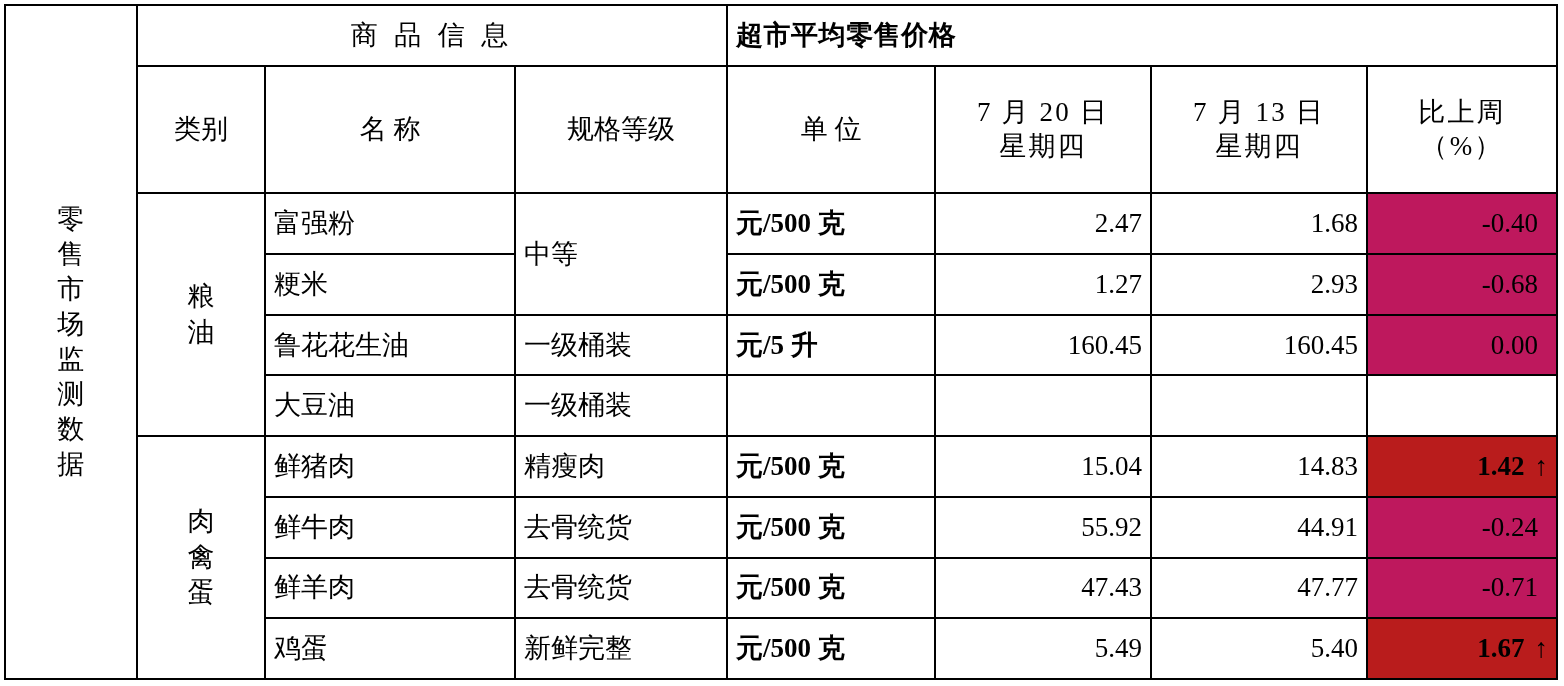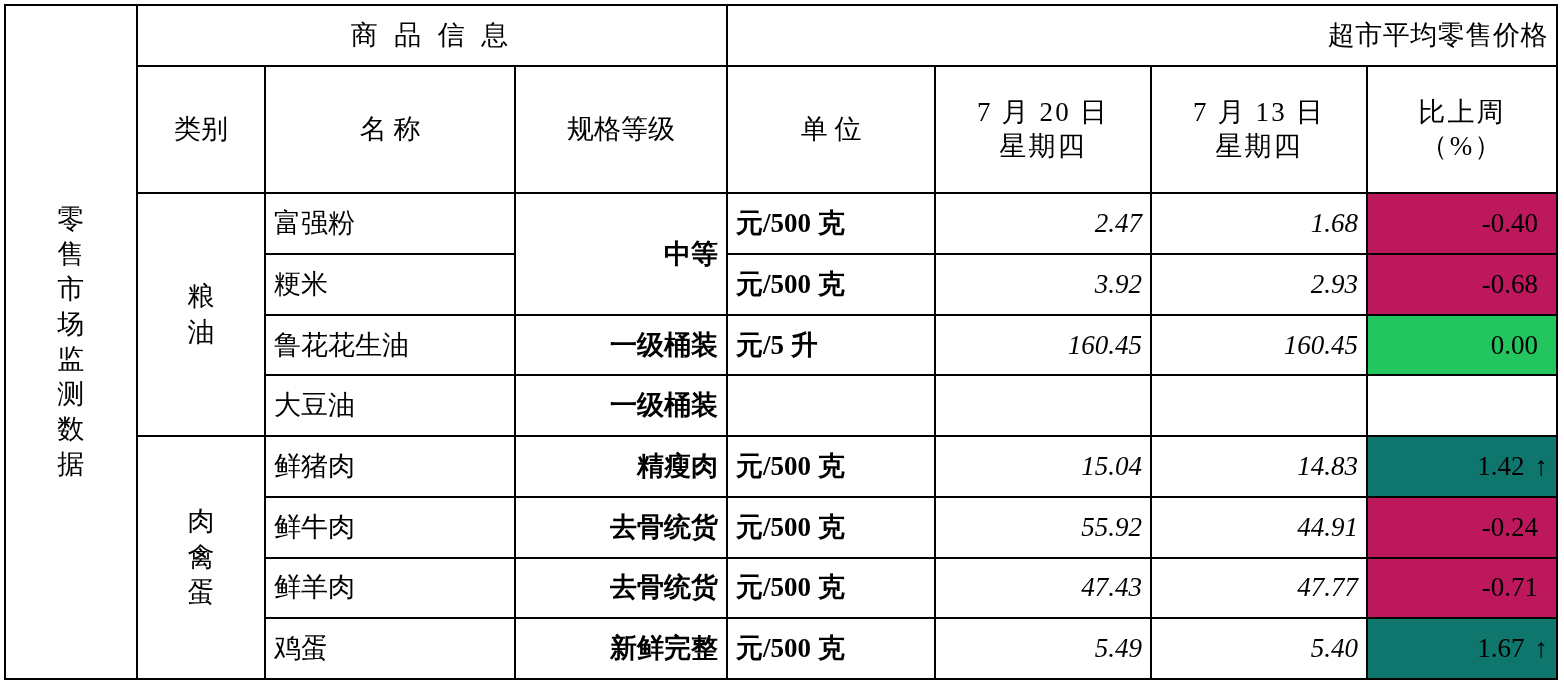--- a/index.html
+++ b/index.html
@@ -43,51 +43,52 @@
   col.c-p2      { width: 216px; }
   col.c-chg     { width: 190px; }
 
   .hdr-main {
     font-size: 31px;
     letter-spacing: 0.18em;
     text-align: center;
   }
   .hdr-main2 {
     font-size: 31px;
-    text-align: right;
+    text-align: left;
     letter-spacing: 0.02em;
+    font-weight: bold;
   }
   .hdr-sub {
     font-size: 29px;
     text-align: center;
   }
   .hdr-sub .ln { display: block; line-height: 1.25; letter-spacing: 0.08em; }
 
   .vert-group {
     text-align: center;
     font-size: 29px;
     letter-spacing: 0.02em;
   }
   .vert-group .ln { display: block; line-height: 1.3; }
 
   .cat-cell {
     text-align: center;
     font-size: 29px;
   }
   .cat-cell .ln { display: block; line-height: 1.32; }
 
-  .num { text-align: right; font-size: 28px; padding-right: 14px; font-style: italic; }
+  .num { text-align: right; font-size: 28px; padding-right: 14px; }
   .unit { text-align: left; font-size: 27px; padding-left: 12px; font-weight: bold; }
   .itemname { text-align: left; font-size: 28px; }
-  .spec { text-align: right; font-size: 28px; font-weight: bold; }
+  .spec { text-align: left; font-size: 28px; }
 
   .chg { text-align: right; font-size: 28px; padding-right: 12px; }
-  .chg-up   { background: #0f766e; }
+  .chg-up   { background: #b91c1c; font-weight: bold; }
   .chg-down { background: #be185d; }
-  .chg-flat { background: #22c55e; }
+  .chg-flat { background: #be185d; }
   .arrow { padding-left: 10px; }
   .empty { background: #ffffff; }
 </style>
 </head>
 <body>
 
 <div id="sheet">
 <table class="price-table">
   <colgroup>
     <col class="c-group">
@@ -143,21 +144,21 @@
       <td class="itemname">富强粉</td>
       <td rowspan="2" class="spec">中等</td>
       <td class="unit">元/500 克</td>
       <td class="num">2.47</td>
       <td class="num">1.68</td>
       <td class="chg chg-down"><span>-0.40</span><span class="arrow"></span></td>
     </tr>
     <tr>
       <td class="itemname">粳米</td>
       <td class="unit">元/500 克</td>
-      <td class="num">3.92</td>
+      <td class="num">1.27</td>
       <td class="num">2.93</td>
       <td class="chg chg-down"><span>-0.68</span><span class="arrow"></span></td>
     </tr>
     <tr>
       <td class="itemname">鲁花花生油</td>
       <td class="spec">一级桶装</td>
       <td class="unit">元/5 升</td>
       <td class="num">160.45</td>
       <td class="num">160.45</td>
       <td class="chg chg-flat"><span>0.00</span><span class="arrow"></span></td>

